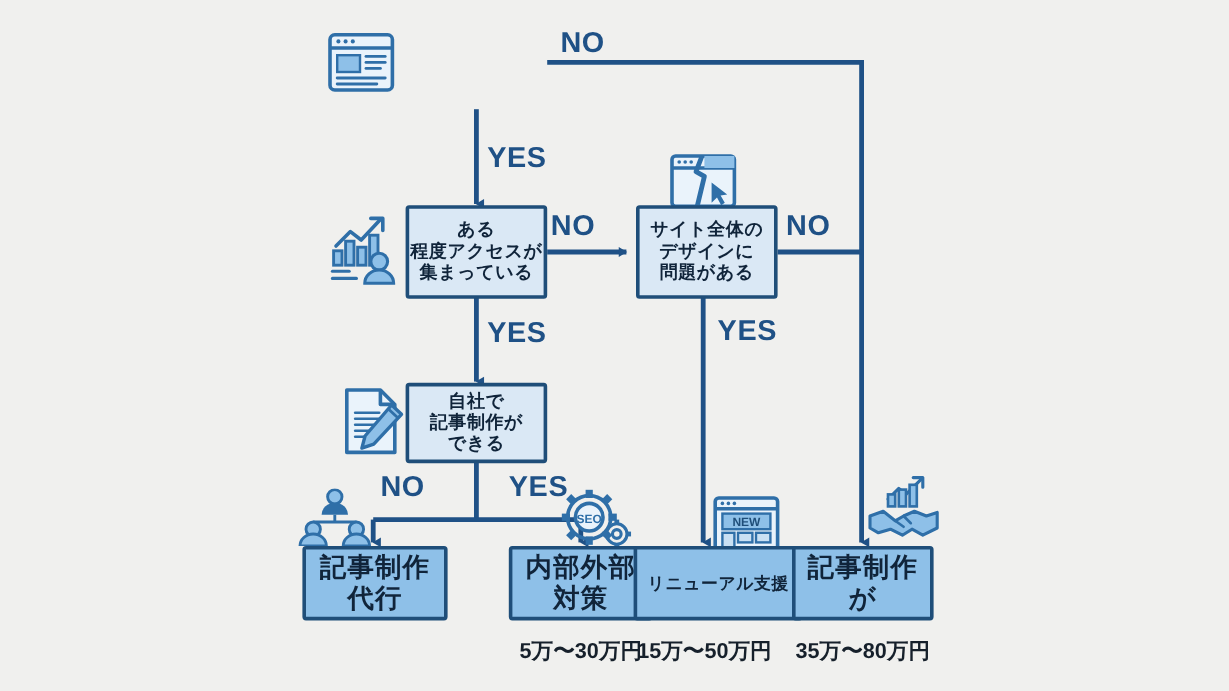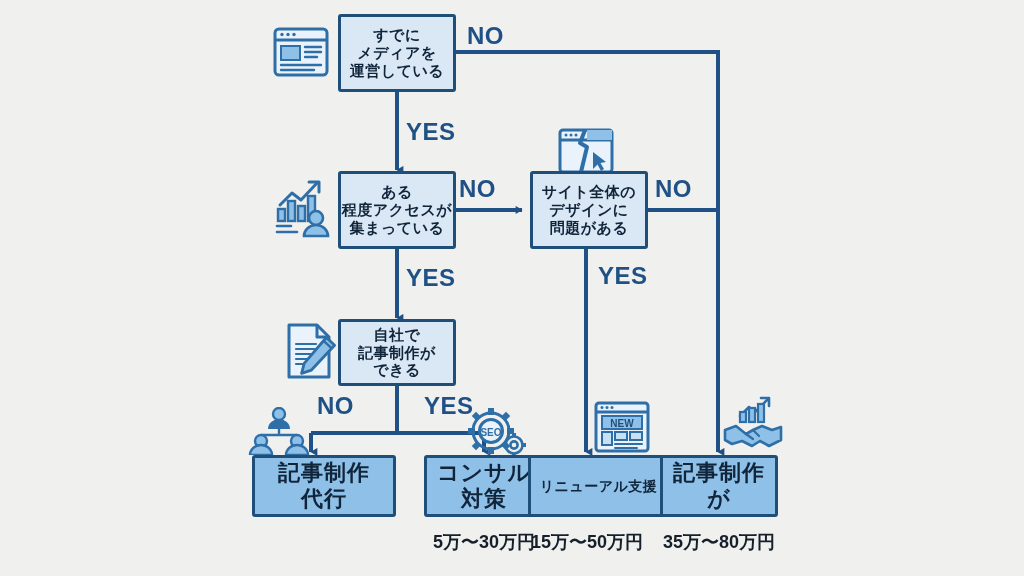--- a/index.html
+++ b/index.html
@@ -194,21 +194,21 @@
       </g>
       <g fill="#2f6fa8">
         <rect x="44" y="25" width="4" height="4"></rect>
           <rect x="44" y="45" width="4" height="4"></rect>
         <rect x="34" y="35" width="4" height="4"></rect>
           <rect x="54" y="35" width="4" height="4"></rect>
       </g>
     </svg>
   </div>
 
-  <div class="icon" style="left:593px;top:400px;text-align:center;">
+  <div class="icon" style="left:593px;top:412px;text-align:center;">
     <svg width="58" height="54" viewBox="0 0 58 54">
       <rect x="3" y="3" width="52" height="48" rx="3" fill="#eaf3fb" stroke="#2f6fa8" stroke-width="3"></rect>
       <path d="M3 12 H55" stroke="#2f6fa8" stroke-width="3"></path>
       <circle cx="9" cy="7.5" r="1.5" fill="#2f6fa8"></circle>
         <circle cx="14" cy="7.5" r="1.5" fill="#2f6fa8"></circle>
         <circle cx="19" cy="7.5" r="1.5" fill="#2f6fa8"></circle>
       <rect x="9" y="16" width="40" height="13" fill="#8ec0e8" stroke="#2f6fa8" stroke-width="2"></rect>
       <text x="29" y="26.5" font-family="Liberation Sans, sans-serif" font-size="10" font-weight="700" fill="#1f4e79" text-anchor="middle">NEW</text>
       <g fill="#c9e0f3" stroke="#2f6fa8" stroke-width="2">
         <rect x="9" y="32" width="10" height="13"></rect>
@@ -231,27 +231,20 @@
       <g fill="#8ec0e8" stroke="#2f6fa8" stroke-width="2.2">
         <rect x="18" y="16" width="6" height="10"></rect>
         <rect x="27" y="12" width="6" height="14"></rect>
         <rect x="36" y="8" width="6" height="18"></rect>
       </g>
       <path d="M3 34 L14 30 L24 38 L31 34 L40 30 L50 34 L59 31 L59 44 L47 50 L38 45 L30 50 L20 45 L10 48 L3 44 Z" fill="#8ec0e8" stroke="#2f6fa8" stroke-width="2.6" stroke-linejoin="round"></path>
       <path d="M24 38 L31 43 M31 34 L37 40" stroke="#2f6fa8" stroke-width="2.2" fill="none" stroke-linecap="round"></path>
     </svg>
   </div>
 
-  <div class="node decision" style="left:338px;top:14px;width:118px;height:78px;">
-    <div>
-      <div>すでに</div>
-      <div>メディアを</div>
-      <div>運営している</div>
-    </div>
-  </div>
 
   <div class="node decision" style="left:530px;top:171px;width:118px;height:78px;">
     <div>
       <div>サイト全体の</div>
       <div>デザインに</div>
       <div>問題がある</div>
     </div>
   </div>
 
   <div class="node decision" style="left:338px;top:171px;width:118px;height:78px;">
@@ -263,30 +256,30 @@
   </div>
 
   <div class="node decision" style="left:338px;top:319px;width:118px;height:67px;">
     <div>
       <div>自社で</div>
       <div>記事制作が</div>
       <div>できる</div>
     </div>
   </div>
 
-  <div class="node result" style="left:252px;top:455px;width:144px;height:62px;">
+  <div class="node result" style="left:252px;top:455px;width:121px;height:62px;">
     <div>
       <div>記事制作</div>
       <div>代行</div>
     </div>
   </div>
 
   <div class="node result" style="left:424px;top:455px;width:120px;height:62px;">
     <div>
-      <div>コンサル</div>
+      <div>内部外部</div>
       <div>対策</div>
     </div>
   </div>
   <div class="price" style="left:414px;top:530px;width:140px;">5万〜30万円</div>
 
   <div class="node result small" style="left:528px;top:455px;width:141px;height:62px;justify-content:center;">
     <div>
       <div>リニューアル支援</div>
     </div>
   </div>

